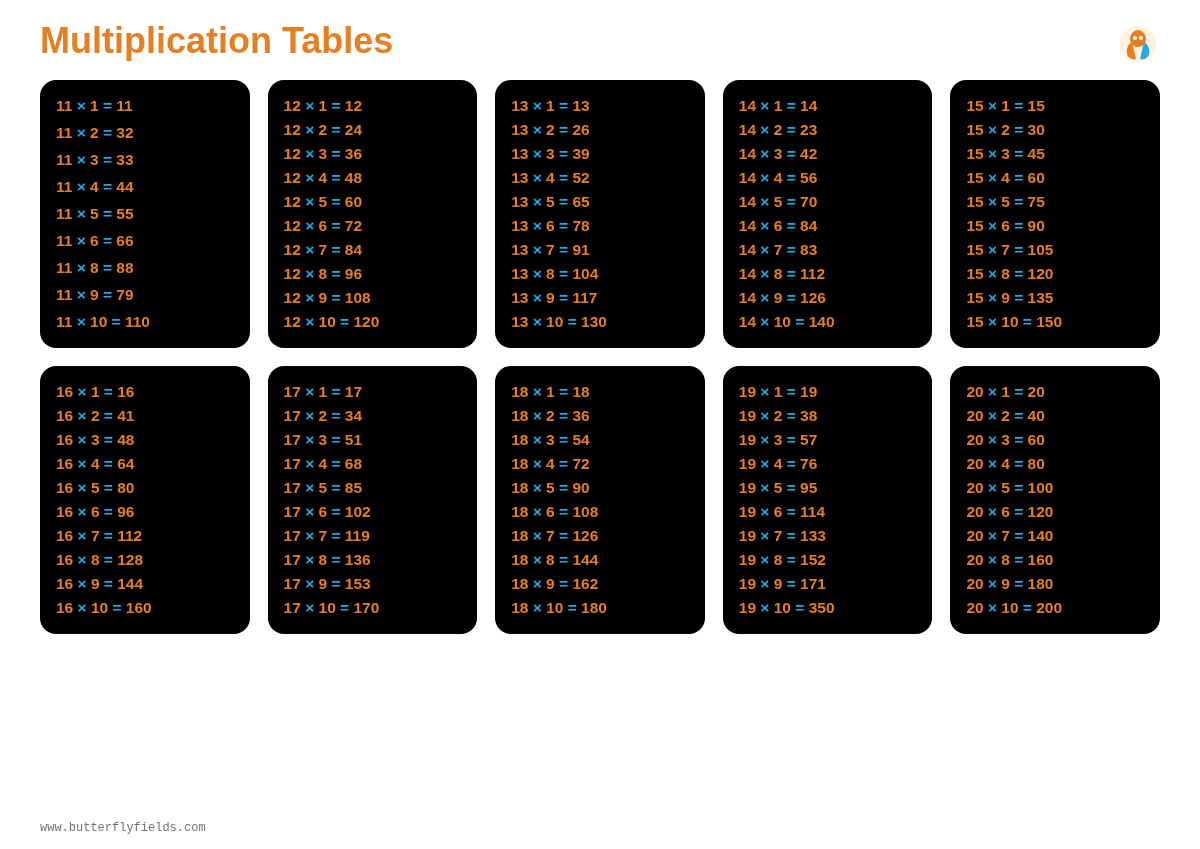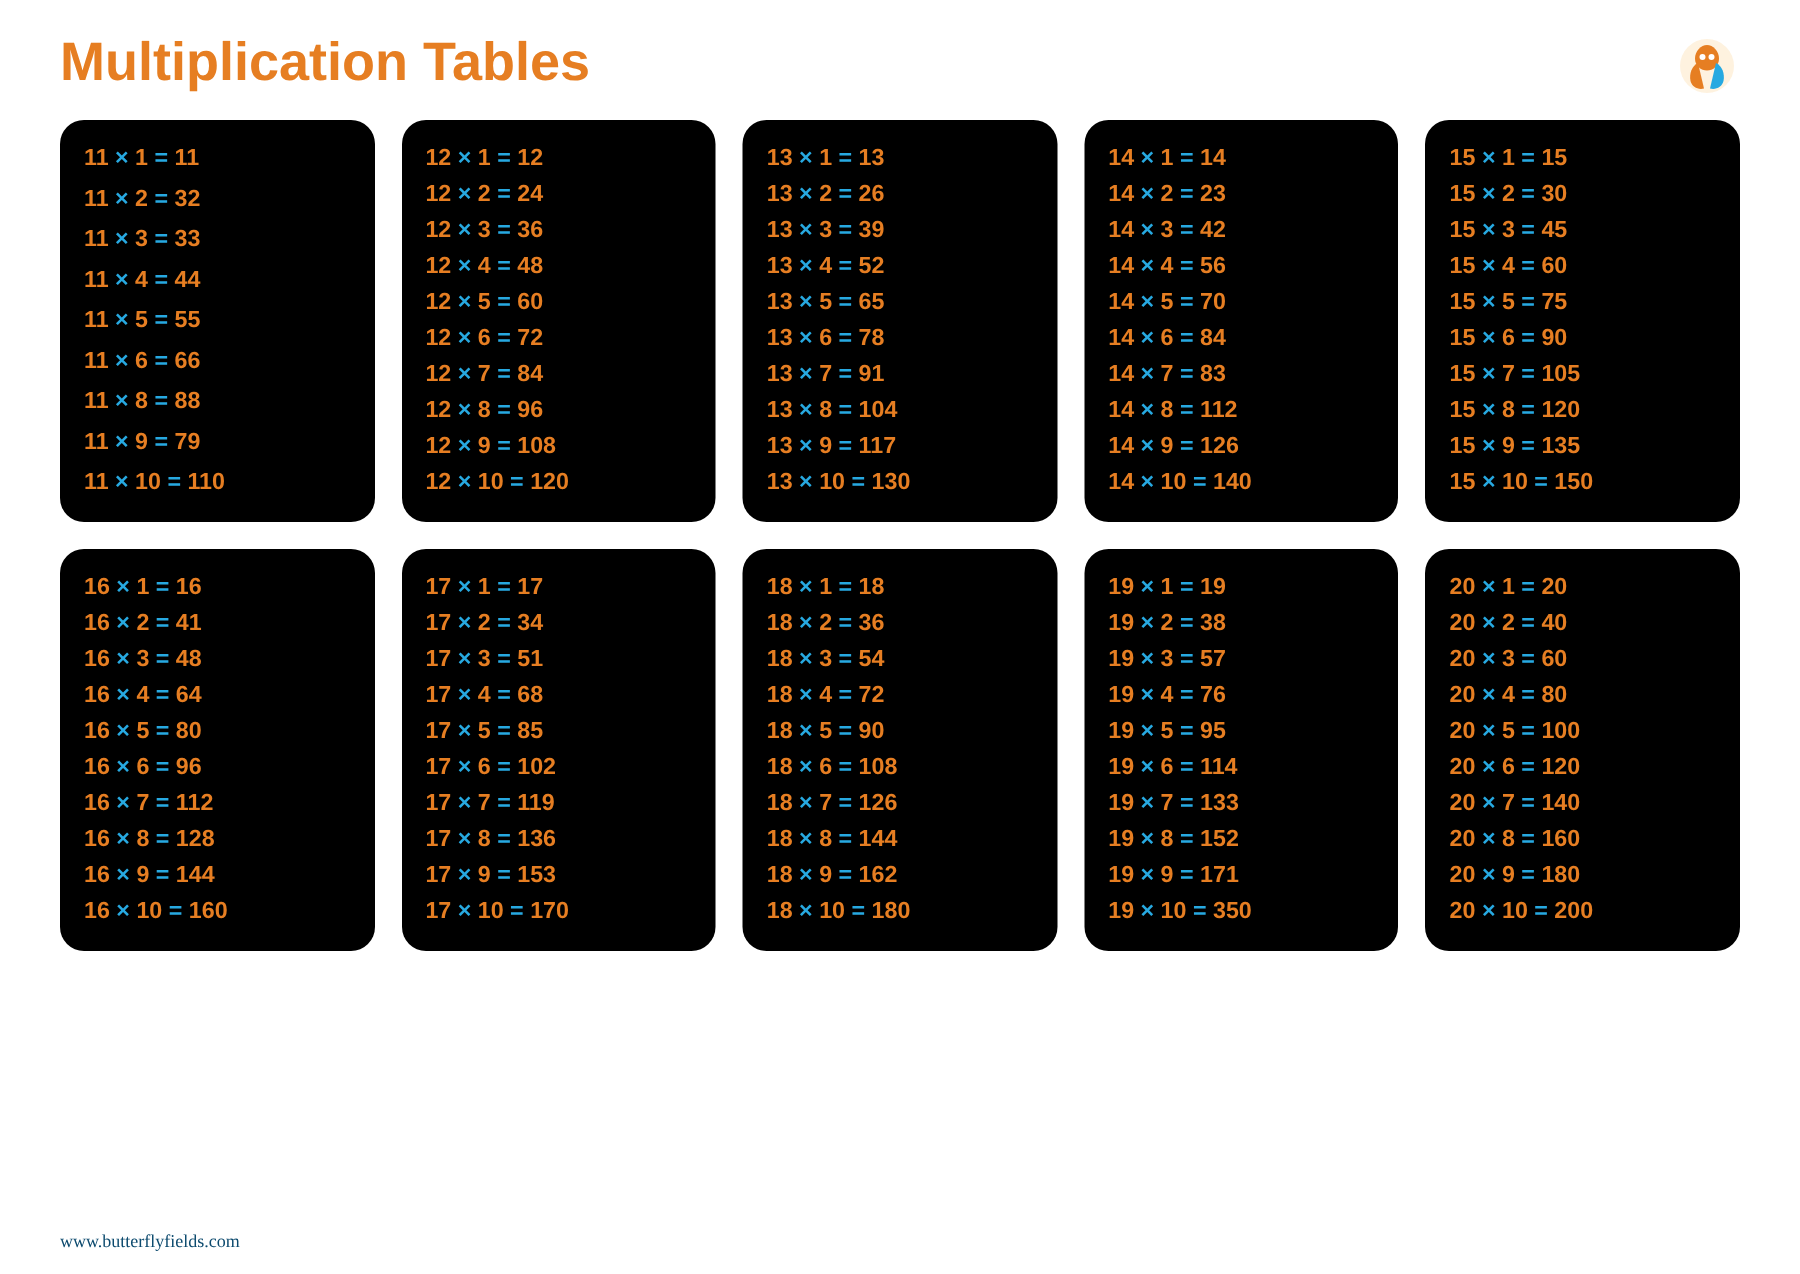--- a/index.html
+++ b/index.html
@@ -54,22 +54,22 @@
       font-weight: 600;
     }
     .num-main { color: #e67e22; }
     .num-mult { color: #27a9e1; }
     .num-result { color: #e67e22; }
     .footer {
       position: absolute;
       bottom: 14px;
       left: 40px;
       font-size: 12px;
-      color: #0c4a6e;
-      font-family: Liberation Serif, serif;
+      color: #737373;
+      font-family: Liberation Mono, monospace;
       text-align: right;
     }
   </style>
 </head>
 <body>
 
 <div class="page">
   <h1 class="title">Multiplication Tables</h1>
 
   <div class="logo">

